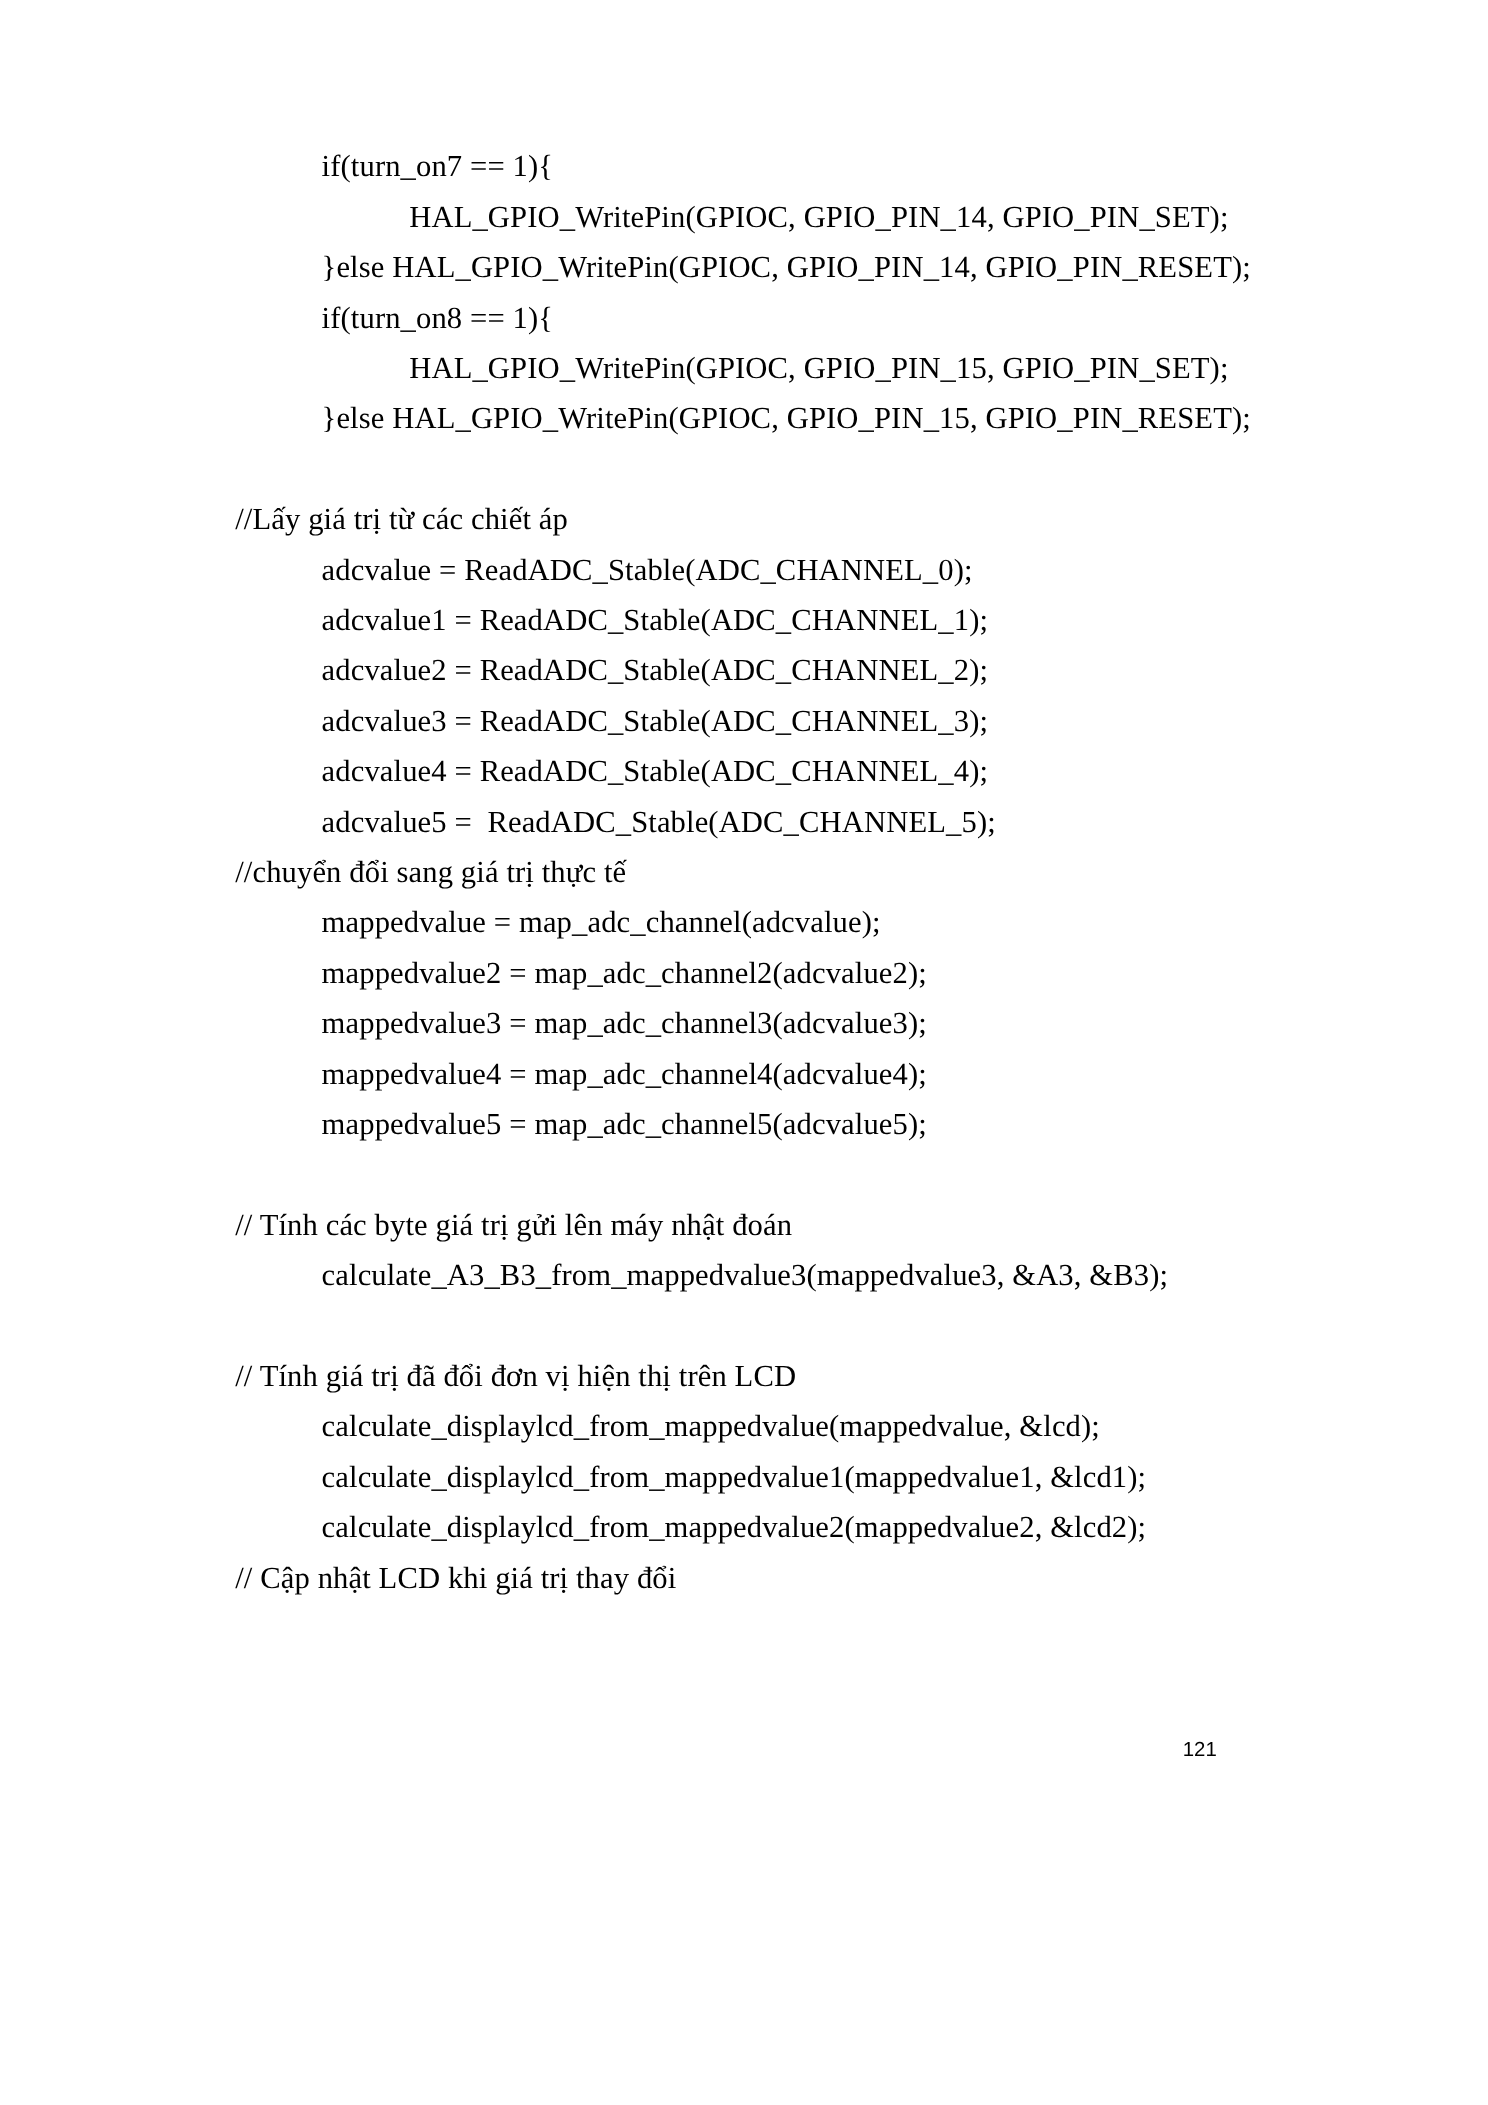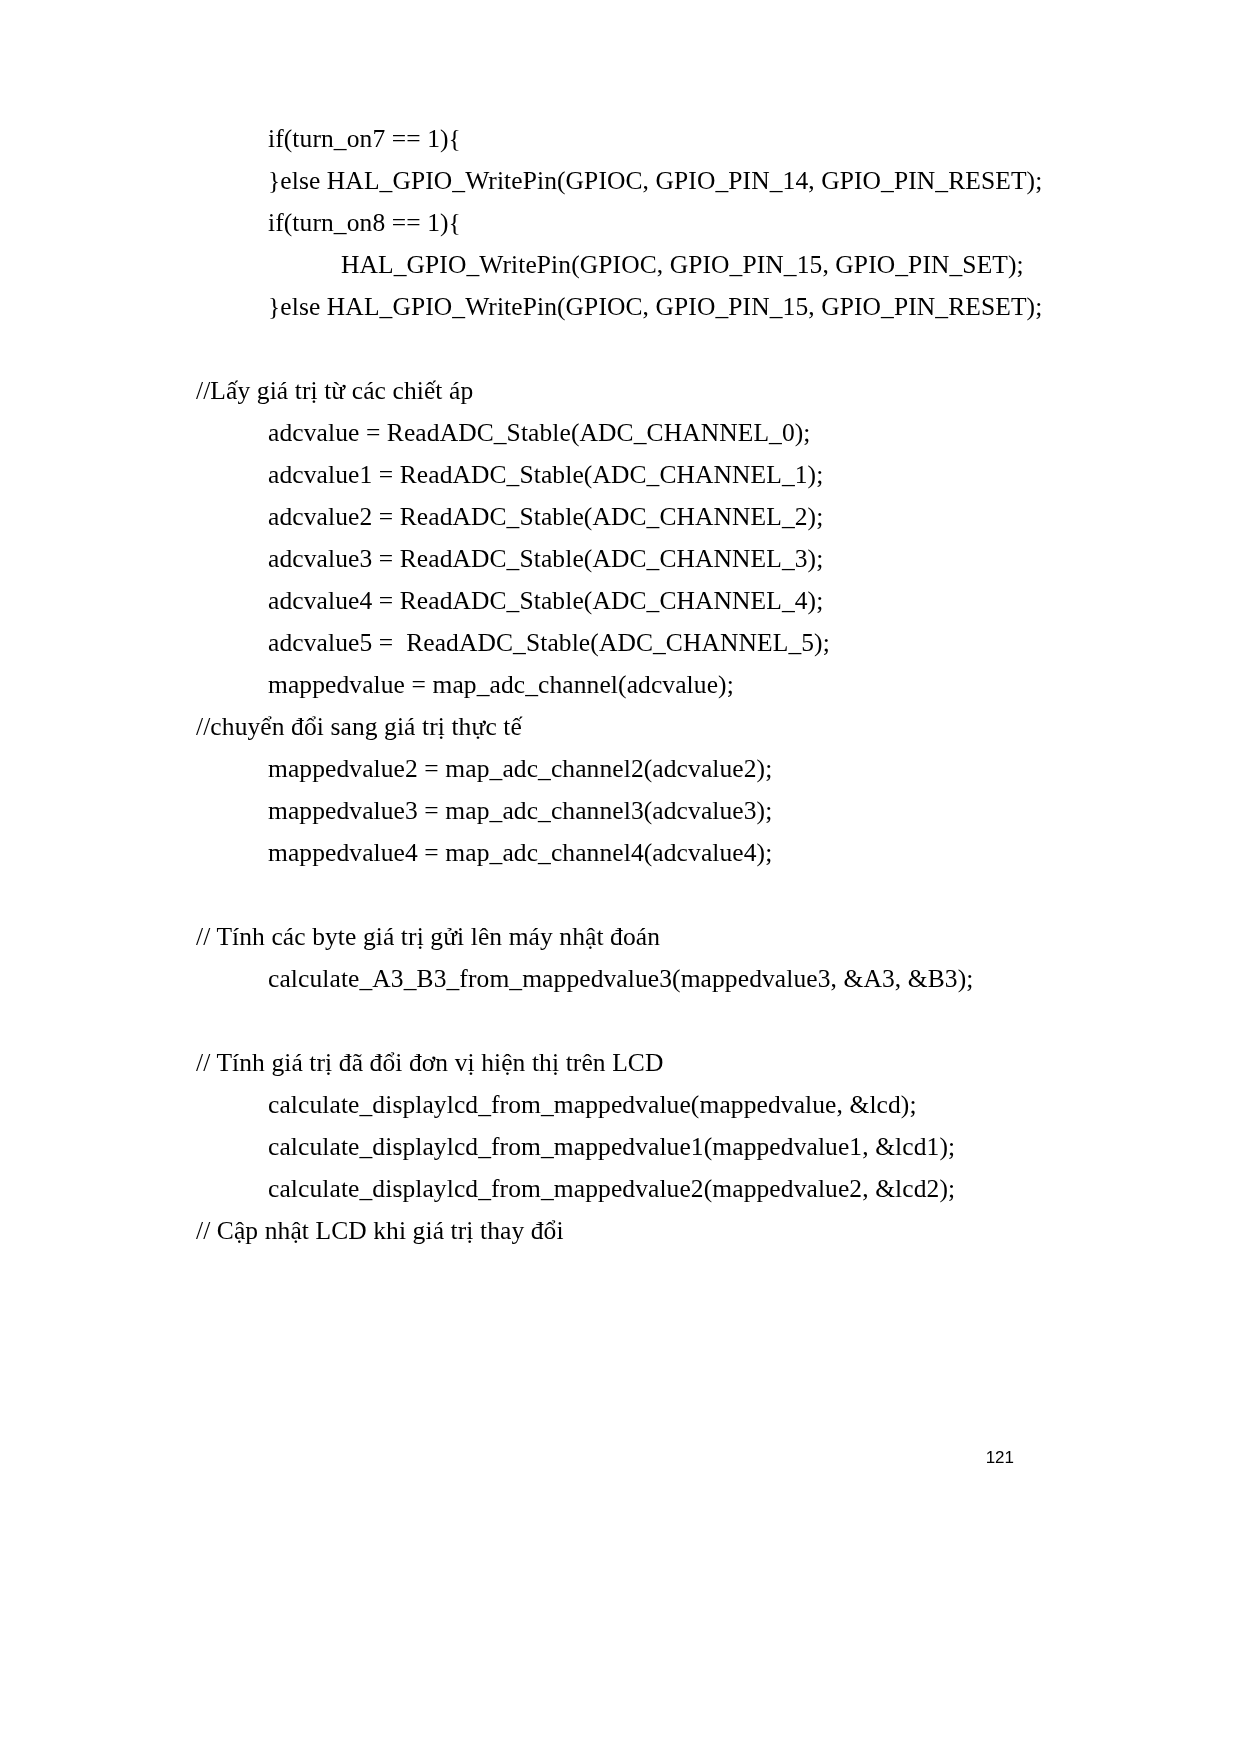--- a/index.html
+++ b/index.html
@@ -47,37 +47,39 @@
     font-size: 17px;
     font-family: "Liberation Sans", sans-serif;
   }
 </style>
 </head>
 <body>
 
 <div class="page">
   <div class="content">
       <div class="line indent-1">if(turn_on7 == 1){</div>
+      <div class="line indent-2">HAL_GPIO_WritePin(GPIOC, GPIO_PIN_14, GPIO_PIN_SET);</div>
       <div class="line indent-1">}else HAL_GPIO_WritePin(GPIOC, GPIO_PIN_14, GPIO_PIN_RESET);</div>
       <div class="line indent-1">if(turn_on8 == 1){</div>
       <div class="line indent-2">HAL_GPIO_WritePin(GPIOC, GPIO_PIN_15, GPIO_PIN_SET);</div>
       <div class="line indent-1">}else HAL_GPIO_WritePin(GPIOC, GPIO_PIN_15, GPIO_PIN_RESET);</div>
       <div class="line blank"></div>
       <div class="line">//Lấy giá trị từ các chiết áp</div>
       <div class="line indent-1">adcvalue = ReadADC_Stable(ADC_CHANNEL_0);</div>
       <div class="line indent-1">adcvalue1 = ReadADC_Stable(ADC_CHANNEL_1);</div>
       <div class="line indent-1">adcvalue2 = ReadADC_Stable(ADC_CHANNEL_2);</div>
       <div class="line indent-1">adcvalue3 = ReadADC_Stable(ADC_CHANNEL_3);</div>
       <div class="line indent-1">adcvalue4 = ReadADC_Stable(ADC_CHANNEL_4);</div>
       <div class="line indent-1">adcvalue5 =  ReadADC_Stable(ADC_CHANNEL_5);</div>
+      <div class="line">//chuyển đổi sang giá trị thực tế</div>
       <div class="line indent-1">mappedvalue = map_adc_channel(adcvalue);</div>
-      <div class="line">//chuyển đổi sang giá trị thực tế</div>
       <div class="line indent-1">mappedvalue2 = map_adc_channel2(adcvalue2);</div>
       <div class="line indent-1">mappedvalue3 = map_adc_channel3(adcvalue3);</div>
       <div class="line indent-1">mappedvalue4 = map_adc_channel4(adcvalue4);</div>
+      <div class="line indent-1">mappedvalue5 = map_adc_channel5(adcvalue5);</div>
       <div class="line blank"></div>
       <div class="line">// Tính các byte giá trị gửi lên máy nhật đoán</div>
       <div class="line indent-1">calculate_A3_B3_from_mappedvalue3(mappedvalue3, &amp;A3, &amp;B3);</div>
       <div class="line blank"></div>
       <div class="line">// Tính giá trị đã đổi đơn vị hiện thị trên LCD</div>
       <div class="line indent-1">calculate_displaylcd_from_mappedvalue(mappedvalue, &amp;lcd);</div>
       <div class="line indent-1">calculate_displaylcd_from_mappedvalue1(mappedvalue1, &amp;lcd1);</div>
       <div class="line indent-1">calculate_displaylcd_from_mappedvalue2(mappedvalue2, &amp;lcd2);</div>
       <div class="line">// Cập nhật LCD khi giá trị thay đổi</div>
     </div>

